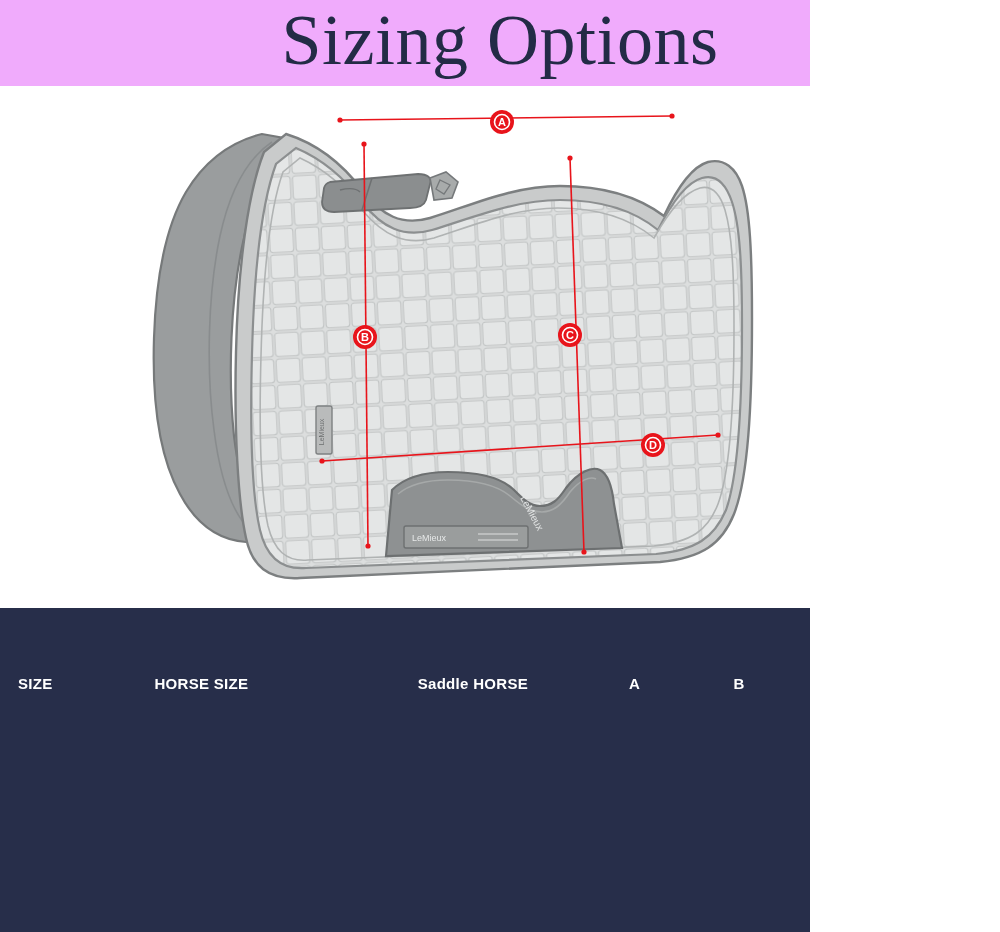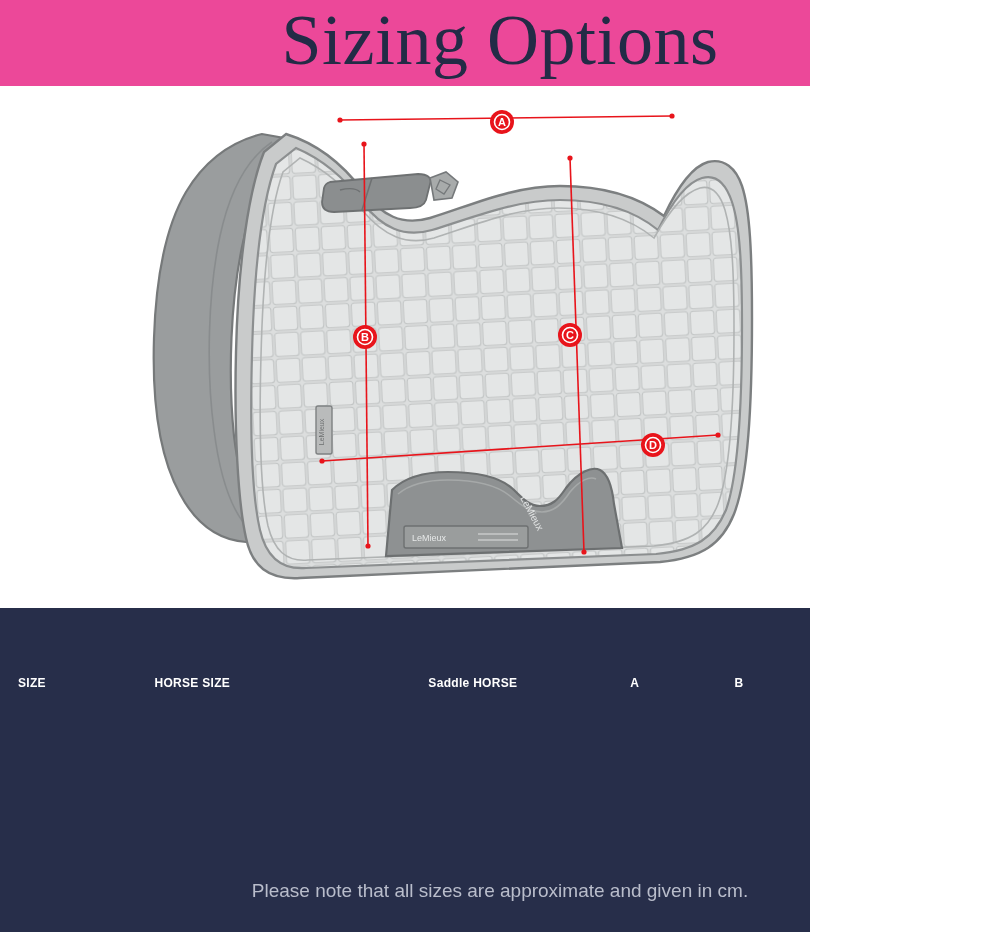--- a/index.html
+++ b/index.html
@@ -8,21 +8,21 @@
     padding: 0;
     background: #ffffff;
   }
   body {
     font-family: "Liberation Sans", sans-serif;
   }
   #page {
     position: relative;
     width: 810px;
     height: 932px;
-    background: #ec4899;
+    background: #f0abfc;
     overflow: hidden;
   }
 
   
   #title {
     position: absolute;
     left: 0;
     top: -4px;
     width: 1000px;
     text-align: center;
@@ -71,21 +71,21 @@
     table-layout: fixed;
   }
   #size-table th, #size-table td {
     padding: 0;
     border: 0;
     color: #ffffff;
     vertical-align: middle;
     white-space: nowrap;
   }
   #size-table thead th {
-    font-size: 12px;
+    font-size: 15px;
     font-weight: bold;
     height: 46px;
     letter-spacing: 0.3px;
   }
   #size-table tbody td {
     font-size: 20px;
     font-weight: normal;
     height: 48px;
     color: #f2f3f7;
   }
@@ -314,16 +314,15 @@
           <th class="col-meas">A</th>
           <th class="col-meas">B</th>
           <th class="col-meas">C</th>
           <th class="col-meas">D</th>
         </tr>
       </thead>
       <tbody>
       </tbody>
     </table>
 
-    <div id="note">Please note that all sizes are approximate and given in cm.</div>
   </div>
 
 </div>
 
 </body></html>

